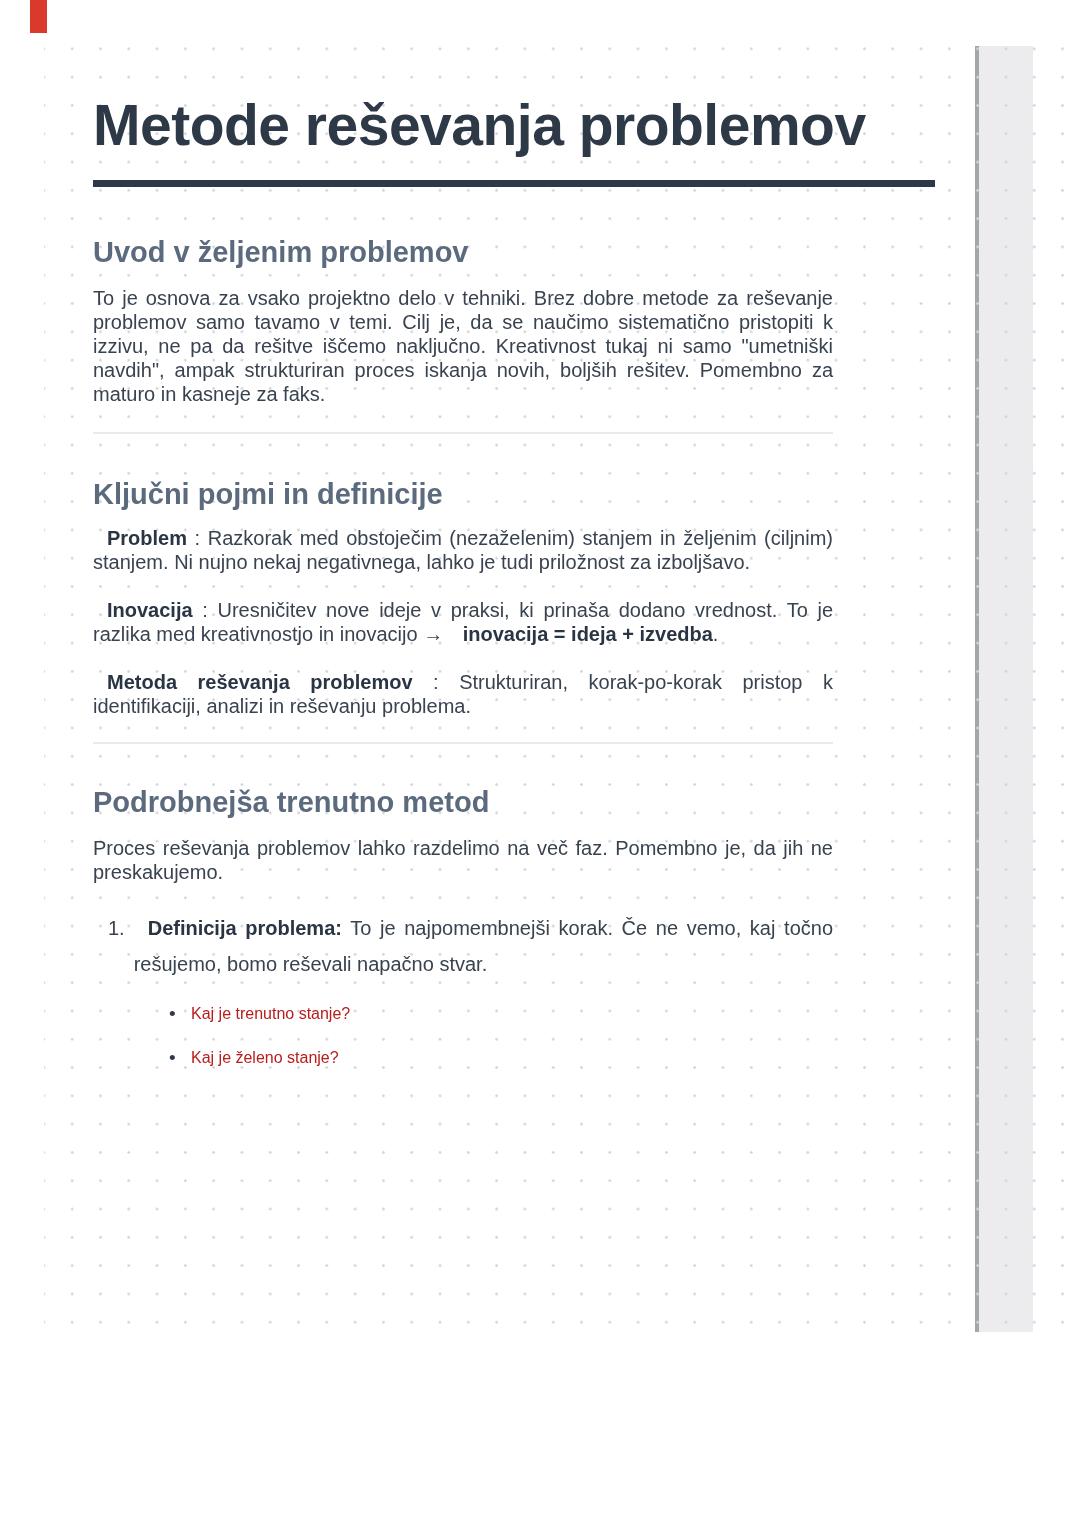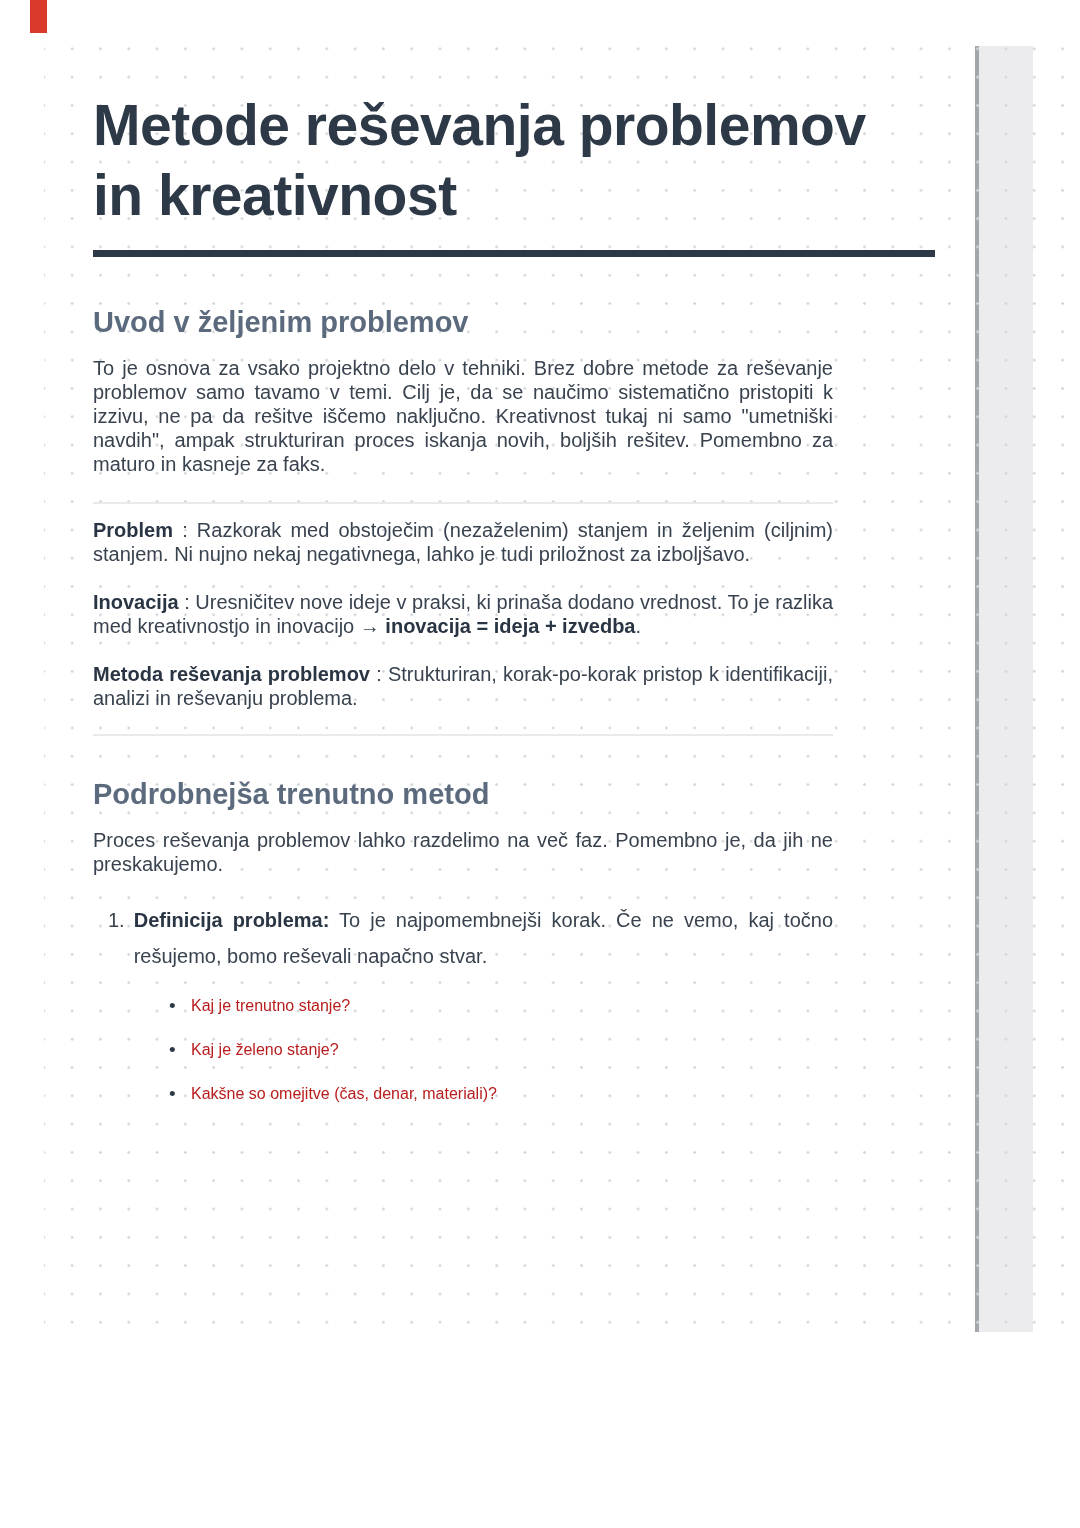--- a/index.html
+++ b/index.html
@@ -35,21 +35,21 @@
   .t-line { display:block; }
   .rule { margin-top:20px; width:842px; height:7px; background:#2e3947; }
   .h2 {
     font-size:29px; line-height:36px; font-weight:bold; color:#5b6a7d;
     letter-spacing:0;
   }
   .para {
     font-size:20px; line-height:24px; text-align:justify; color:#39434f;
     width:740px;
   }
-  .para b, .step-body b { color:#2a3544; }
+  .para b, .step-body b { color:#2a3544;margin-left:14px; }
   .em { }
   .divider { width:740px; height:2px; background:#e8eaec; }
   .mt14{margin-top:14px;} .mt16{margin-top:16px;}
   .mt24{margin-top:24px;} .mt26{margin-top:26px;} .mt40{margin-top:40px;}
   .mt42{margin-top:42px;} .mt47{margin-top:47px;}
   .step { display:flex; padding-left:15px; font-size:20px; line-height:36px; }
   .step-num { flex:none; margin-right:9px; }
   .step-body { flex:1; text-align:justify; }
   .q-list { list-style:none; padding-left:70px; }
   .q-list li {
@@ -70,29 +70,29 @@
 <body>
 
 <div class="page">
   <div class="edge-band"></div>
   <div class="dots"></div>
   <div class="flag"></div>
 
   <div class="content">
     <h1 class="title">
         <span class="t-line">Metode reševanja problemov</span>
-        <span class="t-line">in kreativnost</span>
       </h1>
     <div class="rule"></div>
 
     <h2 class="h2 mt47">Uvod v željenim problemov</h2>
     <p class="para mt16">To je osnova za vsako projektno delo v tehniki. Brez dobre metode za reševanje problemov samo tavamo v temi. Cilj je, da se naučimo sistematično pristopiti k izzivu, ne pa da rešitve iščemo naključno. Kreativnost tukaj ni samo "umetniški navdih", ampak strukturiran proces iskanja novih, boljših rešitev. Pomembno za maturo in kasneje za faks.</p>
 
     <div class="divider mt26"></div>
 
+    <h2 class="h2 mt42">Ključni pojmi in definicije</h2>
 
     <p class="para mt14"><b>Problem</b><span> : </span><span>Razkorak med obstoječim (nezaželenim) stanjem in željenim (ciljnim) stanjem. </span><span class="em">Ni nujno nekaj negativnega, lahko je tudi priložnost za izboljšavo.</span></p>
 
 
     <p class="para mt24"><b>Inovacija</b><span> : </span><span>Uresničitev nove ideje v praksi, ki prinaša dodano vrednost. To je razlika med kreativnostjo in inovacijo → </span><b>inovacija = ideja + izvedba</b><span>.</span></p>
 
     <p class="para mt24"><b>Metoda reševanja problemov</b><span> : </span><span>Strukturiran, korak-po-korak pristop k identifikaciji, analizi in reševanju problema.</span></p>
 
     <div class="divider mt24"></div>
 
@@ -100,18 +100,17 @@
     <p class="para mt16">Proces reševanja problemov lahko razdelimo na več faz. Pomembno je, da jih ne preskakujemo.</p>
 
     <div class="step mt26">
         <span class="step-num">1.</span>
         <div class="step-body"><b>Definicija problema:</b><span> To je najpomembnejši korak. Če ne vemo, kaj točno rešujemo, bomo reševali napačno stvar.</span></div>
       </div>
 
     <ul class="q-list mt14">
       <li>Kaj je trenutno stanje?</li>
       <li>Kaj je želeno stanje?</li>
-      <li>Kakšne so omejitve (čas, denar, materiali)?</li>
     </ul>
   </div>
 
   <div class="watermark">(c) Knowunity 2025</div>
 </div>
 
 </body></html>

